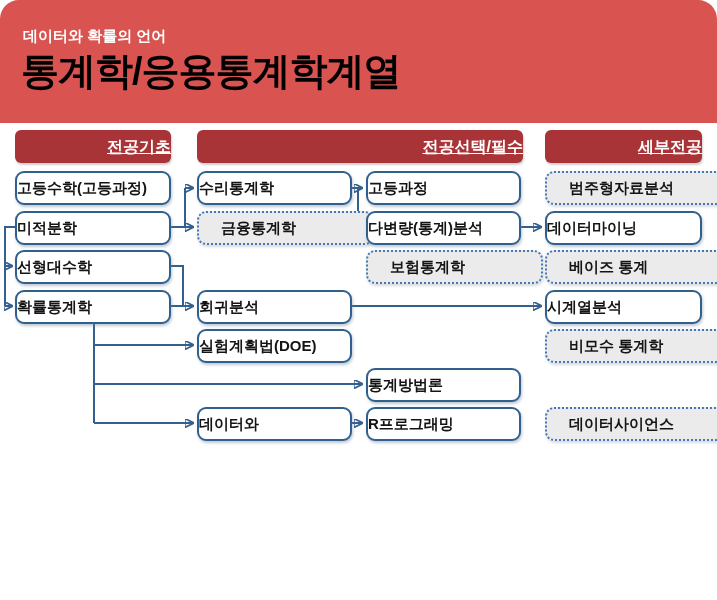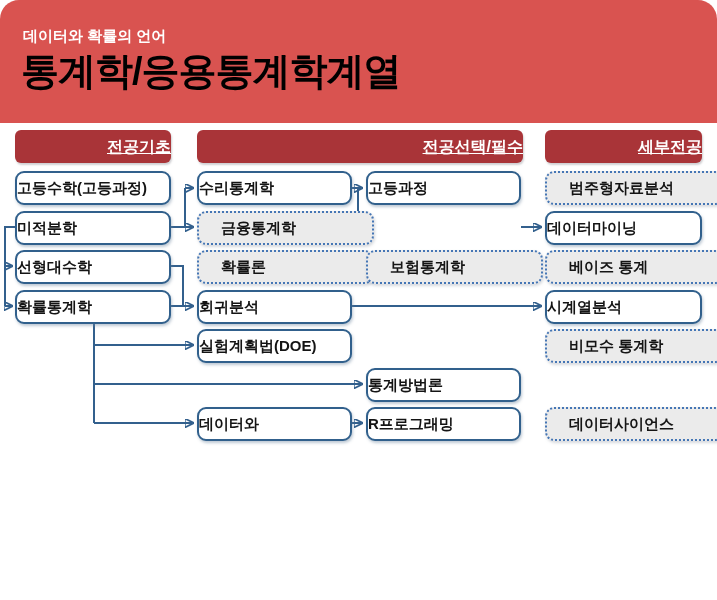--- a/index.html
+++ b/index.html
@@ -78,26 +78,26 @@
   <div class="colhead" style="left:197px;top:130px;width:326px">전공선택/필수</div>
   <div class="colhead" style="left:545px;top:130px;width:157px">세부전공</div>
 
   <div class="node solid" style="left:15px;top:171px;width:152px">고등수학(고등과정)</div>
   <div class="node solid" style="left:15px;top:211px;width:152px">미적분학</div>
   <div class="node solid" style="left:15px;top:250px;width:152px">선형대수학</div>
   <div class="node solid" style="left:15px;top:290px;width:152px">확률통계학</div>
 
   <div class="node solid" style="left:197px;top:171px;width:151px">수리통계학</div>
   <div class="node dashed" style="left:197px;top:211px;width:151px">금융통계학</div>
-  <div class="node dashed" style="left:197px;top:250px;width:151px">확률론</div>
   <div class="node solid" style="left:197px;top:290px;width:151px">회귀분석</div>
   <div class="node solid" style="left:197px;top:329px;width:151px">실험계획법(DOE)</div>
   <div class="node solid" style="left:197px;top:407px;width:151px">데이터와</div>
 
   <div class="node solid" style="left:366px;top:171px;width:151px">고등과정</div>
+  <div class="node solid" style="left:366px;top:211px;width:151px">다변량(통계)분석</div>
   <div class="node dashed" style="left:366px;top:250px;width:151px">보험통계학</div>
   <div class="node solid" style="left:366px;top:368px;width:151px">통계방법론</div>
   <div class="node solid" style="left:366px;top:407px;width:151px">R프로그래밍</div>
 
   <div class="node dashed" style="left:545px;top:171px;width:153px">범주형자료분석</div>
   <div class="node solid" style="left:545px;top:211px;width:153px">데이터마이닝</div>
   <div class="node dashed" style="left:545px;top:250px;width:153px">베이즈 통계</div>
   <div class="node solid" style="left:545px;top:290px;width:153px">시계열분석</div>
   <div class="node dashed" style="left:545px;top:329px;width:153px">비모수 통계학</div>
   <div class="node dashed" style="left:545px;top:407px;width:153px">데이터사이언스</div>

